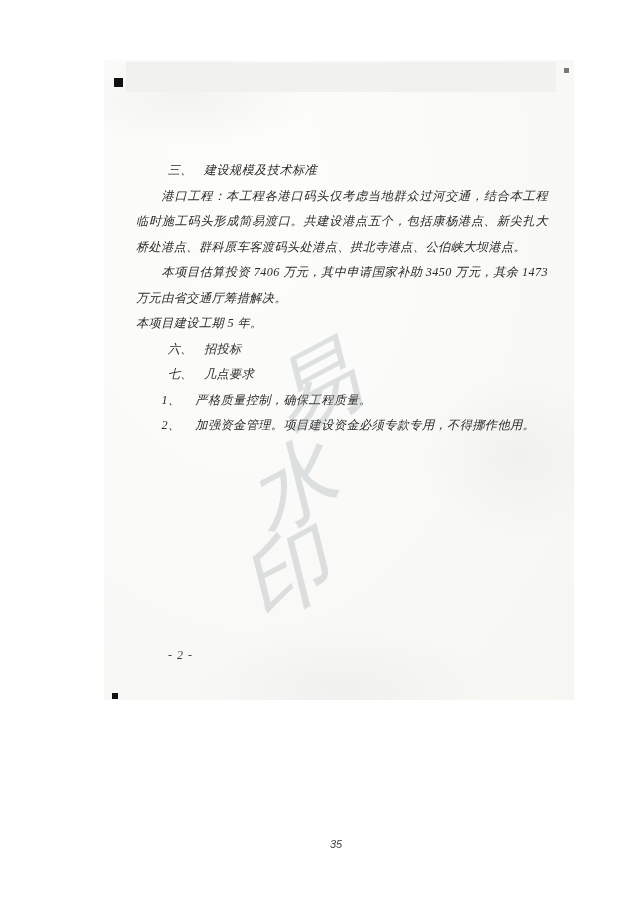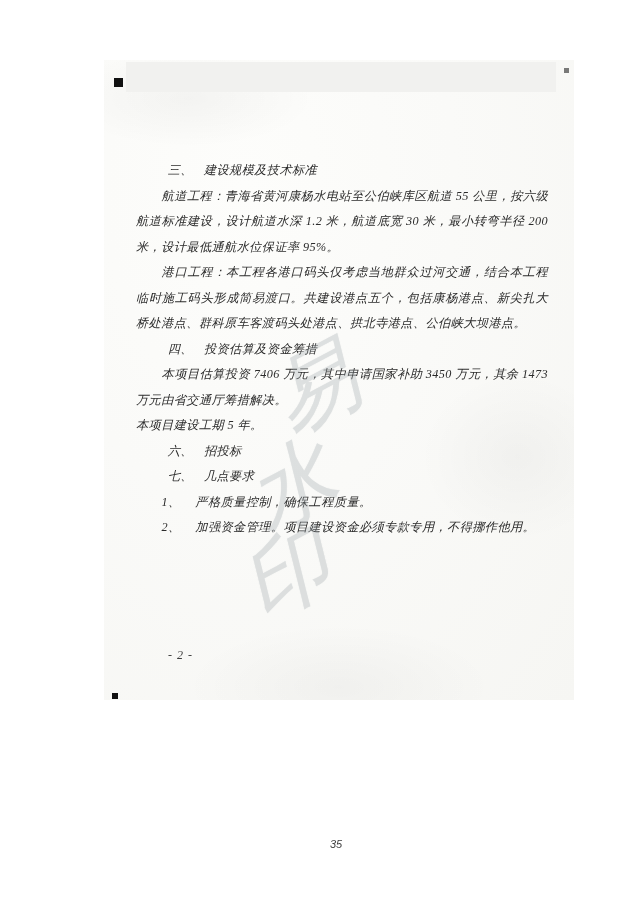--- a/index.html
+++ b/index.html
@@ -157,27 +157,23 @@
   <div class="spec spec-tl"></div>
   <div class="spec spec-bl"></div>
   <div class="spec spec-tr"></div>
 
   <div class="doc-body">
 
     <p class="sec-head">
       <span class="num">三、</span><span>建设规模及技术标准</span>
     </p>
 
-    <p class="para-ind">航道工程：青海省黄河康杨水电站至公伯峡库区航道 55 公里，按六级航道标准建设，设计航道水深 1.2 米，航道底宽 30 米，最小转弯半径 200 米，设计最低通航水位保证率 95%。</p>
 
     <p class="para-ind">港口工程：本工程各港口码头仅考虑当地群众过河交通，结合本工程临时施工码头形成简易渡口。共建设港点五个，包括康杨港点、新尖扎大桥处港点、群科原车客渡码头处港点、拱北寺港点、公伯峡大坝港点。</p>
 
-    <p class="sec-head">
-      <span class="num">四、</span><span>投资估算及资金筹措</span>
-    </p>
 
     <p class="para-ind">本项目估算投资 7406 万元，其中申请国家补助 3450 万元，其余 1473 万元由省交通厅筹措解决。</p>
 
 
     <p class="para-flat">本项目建设工期 5 年。</p>
 
     <p class="sec-head">
       <span class="num">六、</span><span>招投标</span>
     </p>
 

